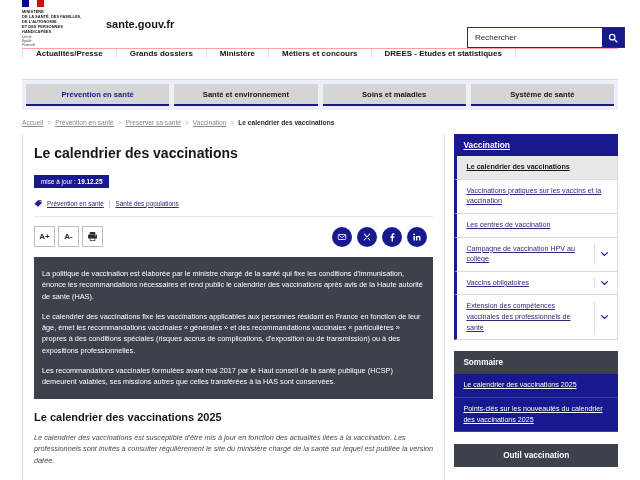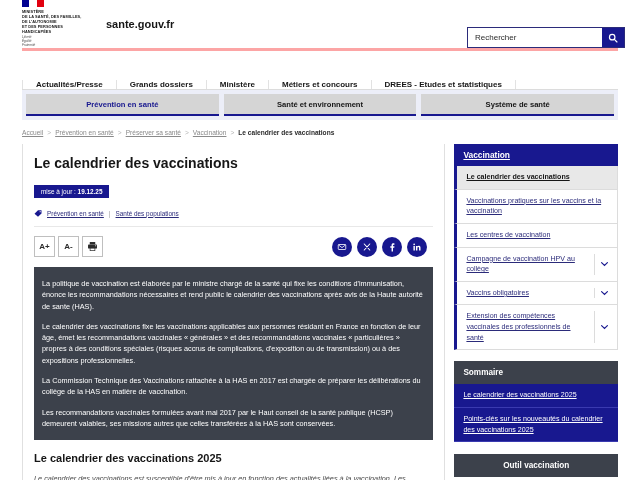--- a/index.html
+++ b/index.html
@@ -70,26 +70,26 @@
     background: #18188f;
     border: none;
     cursor: pointer;
     display: flex;
     align-items: center;
     justify-content: center;
   }
 
   
   .nav-primary {
-    height: 42px;
+    height: 32px;
     margin: 0 22px;
-    border-top: 3px solid #fca5a5;
+    border-top: 1px solid #fca5a5;
     border-bottom: 1px solid #dcdcdc;
     display: flex;
-    align-items: flex-end;
+    align-items: flex-start;
   }
   .nav-primary .item {
     display: flex;
     align-items: center;
     padding: 0 13px;
     font-size: 8px;
     font-weight: 700;
     color: #161616;
     border-right: 1px solid #e2e2e2;
     cursor: pointer;
@@ -346,20 +346,21 @@
   <div class="item">Actualités/Presse</div>
   <div class="item">Grands dossiers</div>
   <div class="item">Ministère</div>
   <div class="item">Métiers et concours</div>
   <div class="item">DREES - Etudes et statistiques</div>
 </div>
 
 <div class="nav-secondary">
   <div class="tab active">Prévention en santé</div>
   <div class="tab">Santé et environnement</div>
+  <div class="tab">Soins et maladies</div>
   <div class="tab">Système de santé</div>
 </div>
 
 <div class="breadcrumb">
   <a>Accueil</a>
   <span class="sep">&gt;</span>
   <a>Prévention en santé</a>
   <span class="sep">&gt;</span>
   <a>Préserver sa santé</a>
   <span class="sep">&gt;</span>
@@ -427,21 +428,20 @@
               <circle cx="3.45" cy="3.6" r="1.35" fill="#fff"></circle>
               <path d="M6.3 6.2 h2.2 v1 c.4-.7 1.2-1.2 2.3-1.2 1.7 0 2.8 1 2.8 3.1 v4.5 h-2.3 V9.6 c0-1-.4-1.6-1.3-1.6 -.9 0-1.4.6-1.4 1.6 v4 H6.3 Z" fill="#fff"></path>
             </svg>
           </div>
         </div>
       </div>
 
       <div class="dark-block">
         <p>La politique de vaccination est élaborée par le ministre chargé de la santé qui fixe les conditions d'immunisation, énonce les recommandations nécessaires et rend public le calendrier des vaccinations après avis de la Haute autorité de sante (HAS).</p>
         <p>Le calendrier des vaccinations fixe les vaccinations applicables aux personnes résidant en France en fonction de leur âge, émet les recommandations vaccinales « générales » et des recommandations vaccinales « particulières » propres à des conditions spéciales (risques accrus de complications, d'exposition ou de transmission) ou à des expositions professionnelles.</p>
-        <p>La Commission Technique des Vaccinations rattachée à la HAS en 2017 est chargée de préparer les délibérations du collège de la HAS en matière de vaccination.</p>
         <p>Les recommandations vaccinales formulées avant mai 2017 par le Haut conseil de la santé publique (HCSP) demeurent valables, ses missions autres que celles transférées à la HAS sont conservées.</p>
       </div>
 
       <div class="sec-title">Le calendrier des vaccinations 2025</div>
       <div class="sec-body">Le calendrier des vaccinations est susceptible d'être mis à jour en fonction des actualités liées à la vaccination. Les professionnels sont invités à consulter régulièrement le site du ministère chargé de la santé sur lequel est publiée la version datée.</div>
     </div>
   </div>
 
   <div class="side-col">
 

